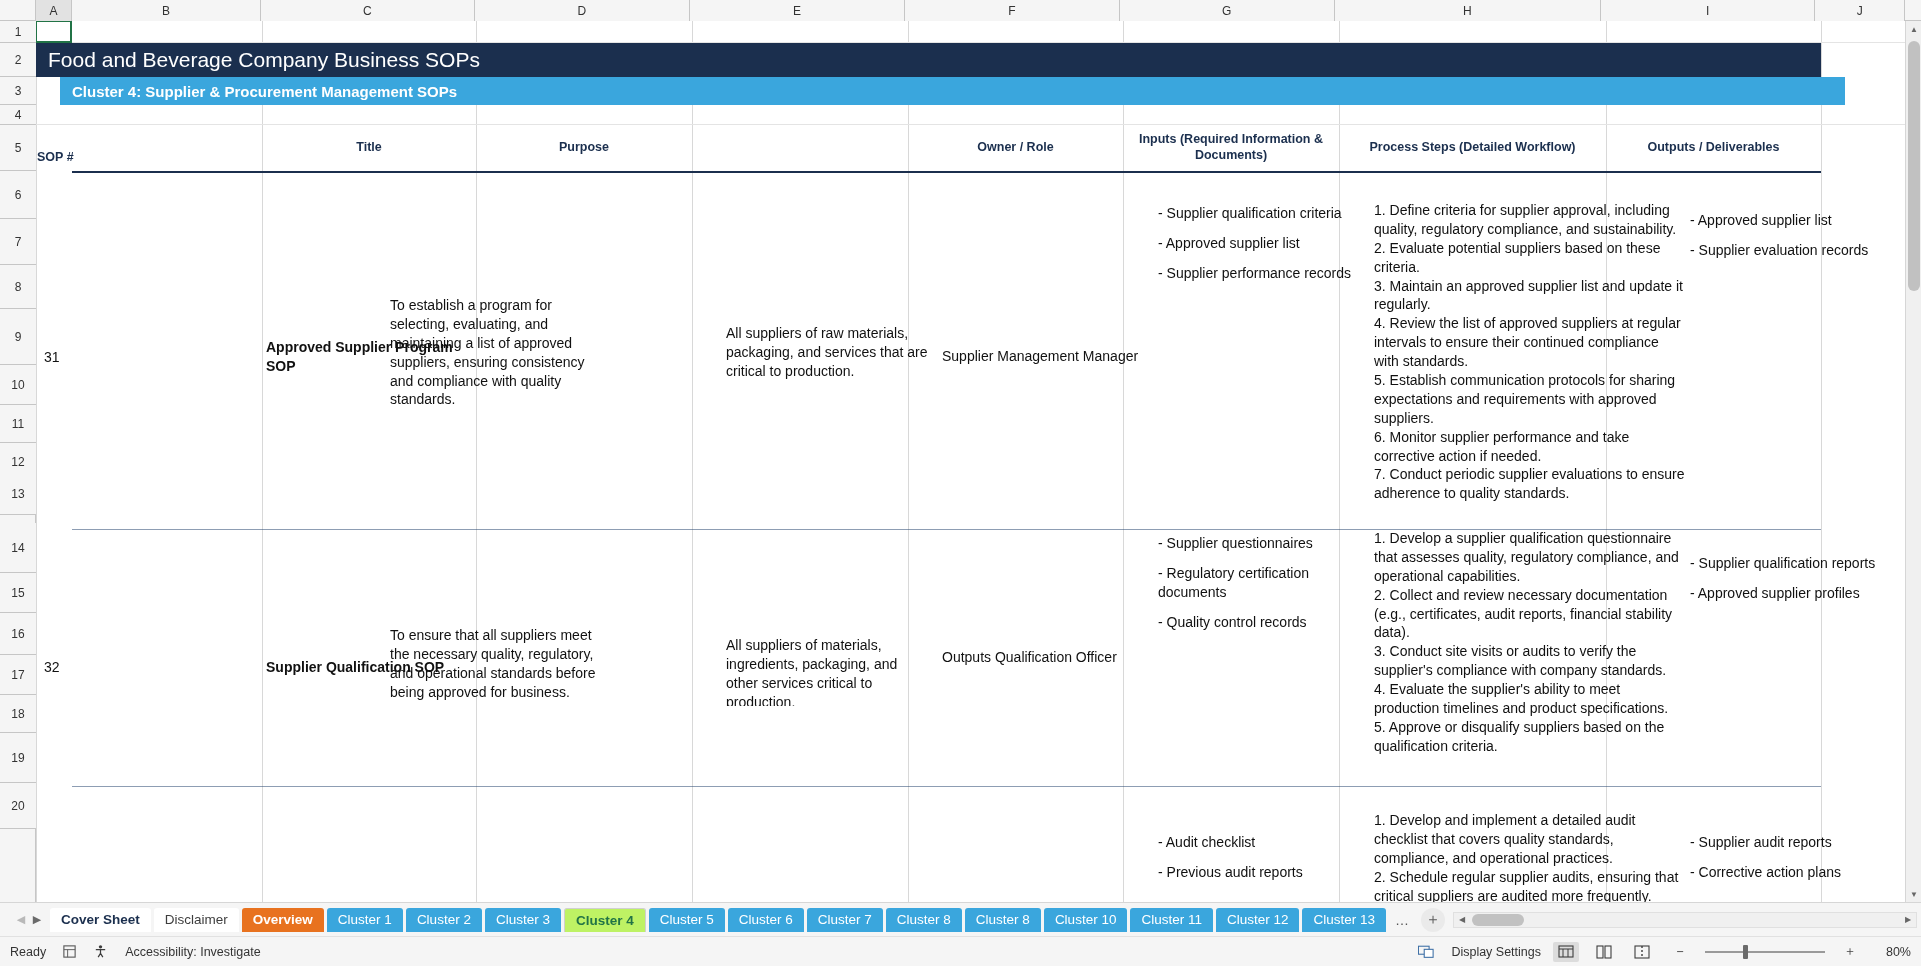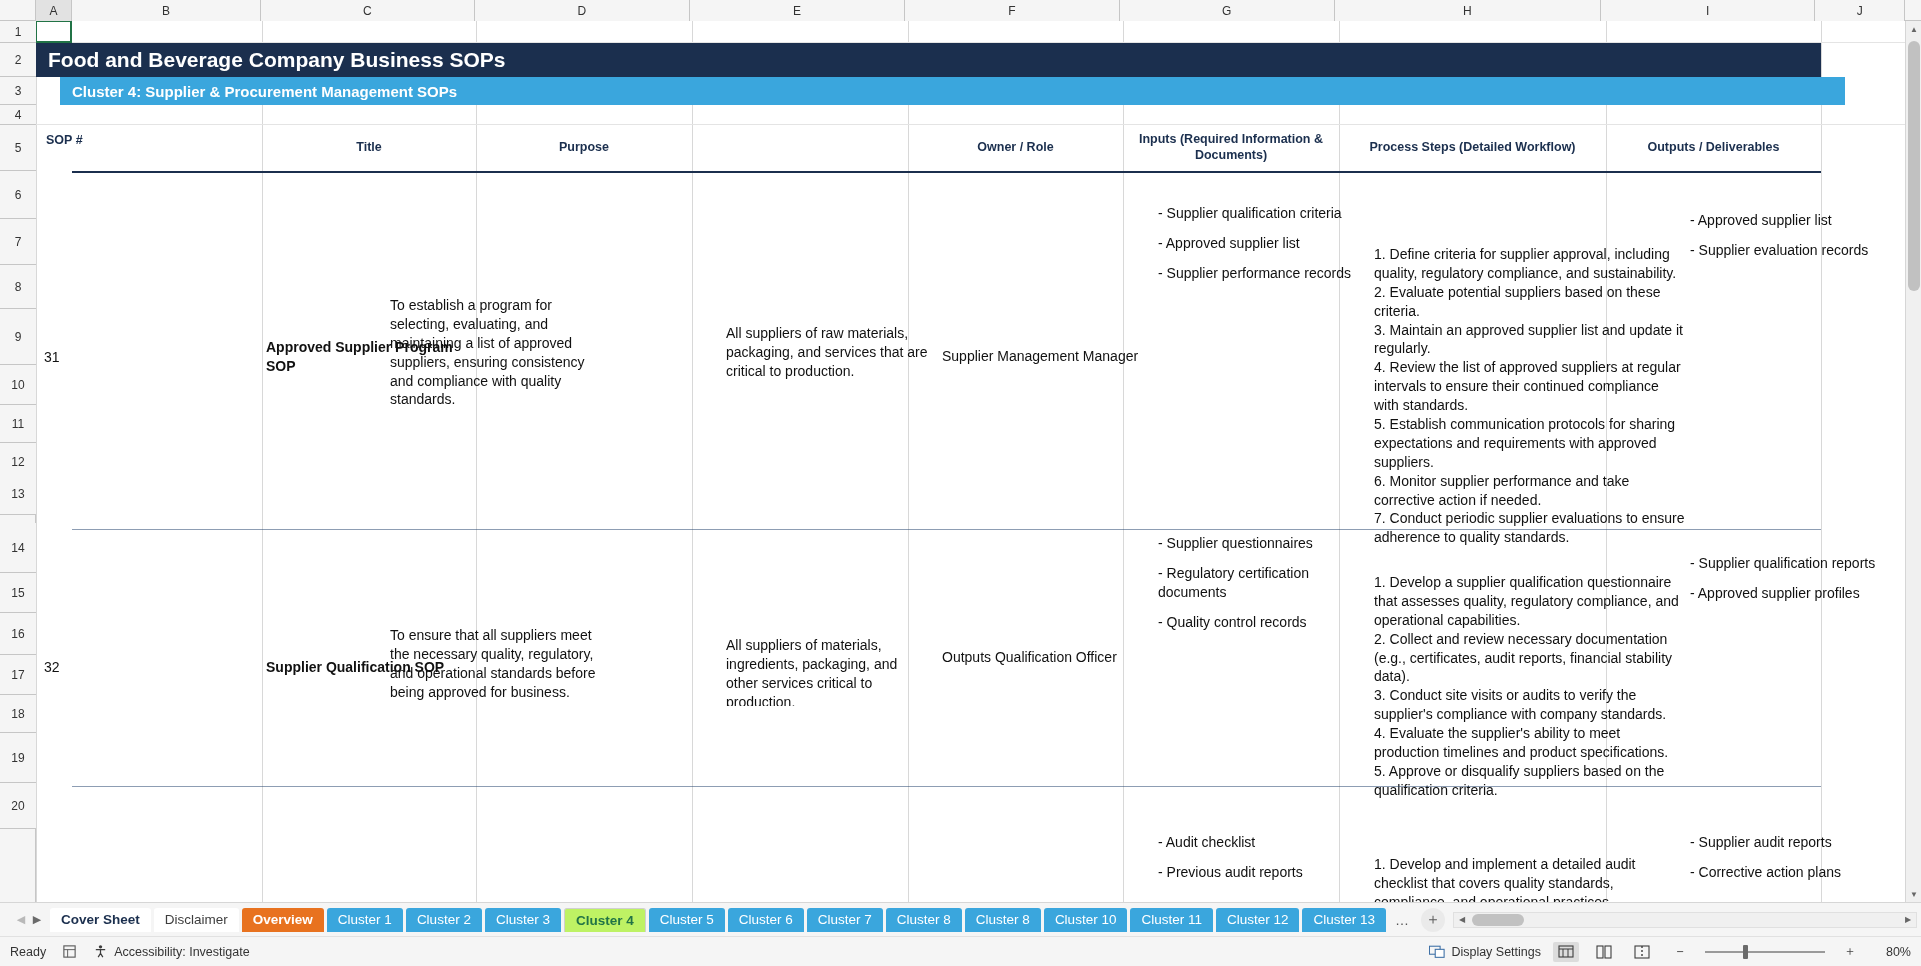--- a/index.html
+++ b/index.html
@@ -86,21 +86,21 @@
   }
 
   
   .title-band {
     position: absolute;
     background: #1b2f4e;
     color: #ffffff;
     display: flex; align-items: center;
     padding-left: 12px;
     font-size: 21px;
-    font-weight: bold;
+    font-weight: normal;
   }
   .subtitle-band {
     position: absolute;
     background: #3aa6dd;
     color: #ffffff;
     display: flex; align-items: center;
     padding-left: 12px;
     font-size: 15px;
     font-weight: bold;
     margin-left: 24px;
@@ -130,21 +130,21 @@
     position: absolute;
     font-size: 14px;
     color: #111;
     line-height: 1.35;
     overflow: hidden;
   }
   .cell.bold { font-weight: bold; }
   .cell.center { display: flex; align-items: center; }
   .cell .para { margin: 0 0 11px 0; }
   .cell .para:last-child { margin-bottom: 0; }
-  .cell.steps { white-space: pre-line; margin-top: 44px; }
+  .cell.steps { white-space: pre-line; }
 
   
   .vscroll {
     width: 16px; min-width: 16px;
     background: #f0f0f0;
     border-left: 1px solid #d6d6d6;
     position: relative;
     display: flex; flex-direction: column;
   }
   .vs-btn {
@@ -220,21 +220,21 @@
     flex: 0 0 auto;
     background: #f5f5f5;
     border-top: 1px solid #e1e1e1;
     display: flex; align-items: center;
     font-size: 12.5px;
     color: #333;
     padding: 0 10px;
   }
   .sb-left { display: flex; align-items: center; gap: 16px; }
   .sb-right { margin-left: auto; display: flex; align-items: center; gap: 12px; }
-  .sb-item { display: flex; align-items: center; gap: 6px; }
+  .sb-item { display: flex; align-items: center; gap: 17px; }
   .viewbtn {
     width: 26px; height: 20px;
     display: flex; align-items: center; justify-content: center;
     border-radius: 2px;
     color: #444;
   }
   .viewbtn.active { background: #dcdcdc; }
   .zoomslider {
     width: 120px; height: 16px;
     position: relative; display: flex; align-items: center;
@@ -303,21 +303,21 @@
         <div class="vline" style="left:1785px"></div>
         <div class="hline" style="top:21px"></div>
         <div class="hline" style="top:103px"></div>
       </div>
 
       <div class="sel-cell" style="left:-1px;top:-1px;width:37px;height:23px"></div>
 
       <div class="title-band" style="left:0px;top:22px;width:1785px;height:34px">Food and Beverage Company Business SOPs</div>
       <div class="subtitle-band" style="left:0px;top:56px;width:1785px;height:28px">Cluster 4: Supplier &amp; Procurement Management SOPs</div>
 
-      <div class="hdr-cell" style="left:0px;top:97px;width:226px;height:46px;justify-content:flex-start;padding-left:10px">SOP #</div>
+      <div class="hdr-cell" style="left:0px;top:114px;width:226px;height:46px;justify-content:flex-start;padding-left:1px">SOP #</div>
       <div class="hdr-cell" style="left:226px;top:104px;width:214px;height:46px">Title</div>
       <div class="hdr-cell" style="left:440px;top:104px;width:216px;height:46px">Purpose</div>
       <div class="hdr-cell" style="left:872px;top:104px;width:215px;height:46px">Owner / Role</div>
       <div class="hdr-cell" style="left:1087px;top:104px;width:216px;height:46px">Inputs (Required Information &amp; Documents)</div>
       <div class="hdr-cell" style="left:1303px;top:104px;width:267px;height:46px">Process Steps (Detailed Workflow)</div>
       <div class="hdr-cell" style="left:1570px;top:104px;width:215px;height:46px">Outputs / Deliverables</div>
       <div class="hdr-underline" style="left:36px;top:150px;width:1749px"></div>
 
       <div class="cell center" style="left:8px;top:326px;width:120px;height:20px">31</div>
       <div class="cell bold center" style="left:230px;top:316px;width:206px;height:40px">Approved Supplier Program SOP</div>

